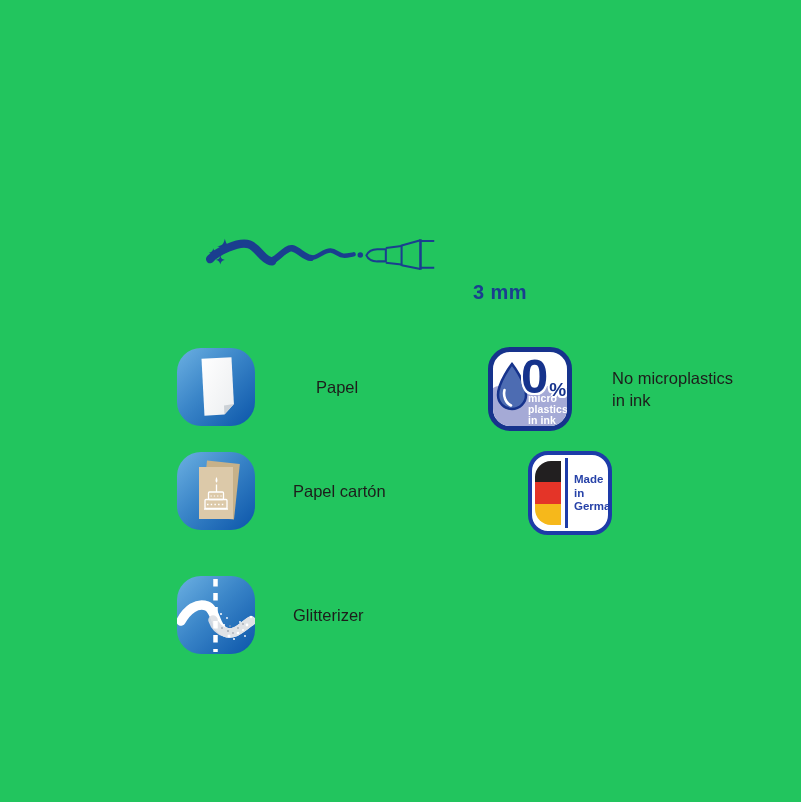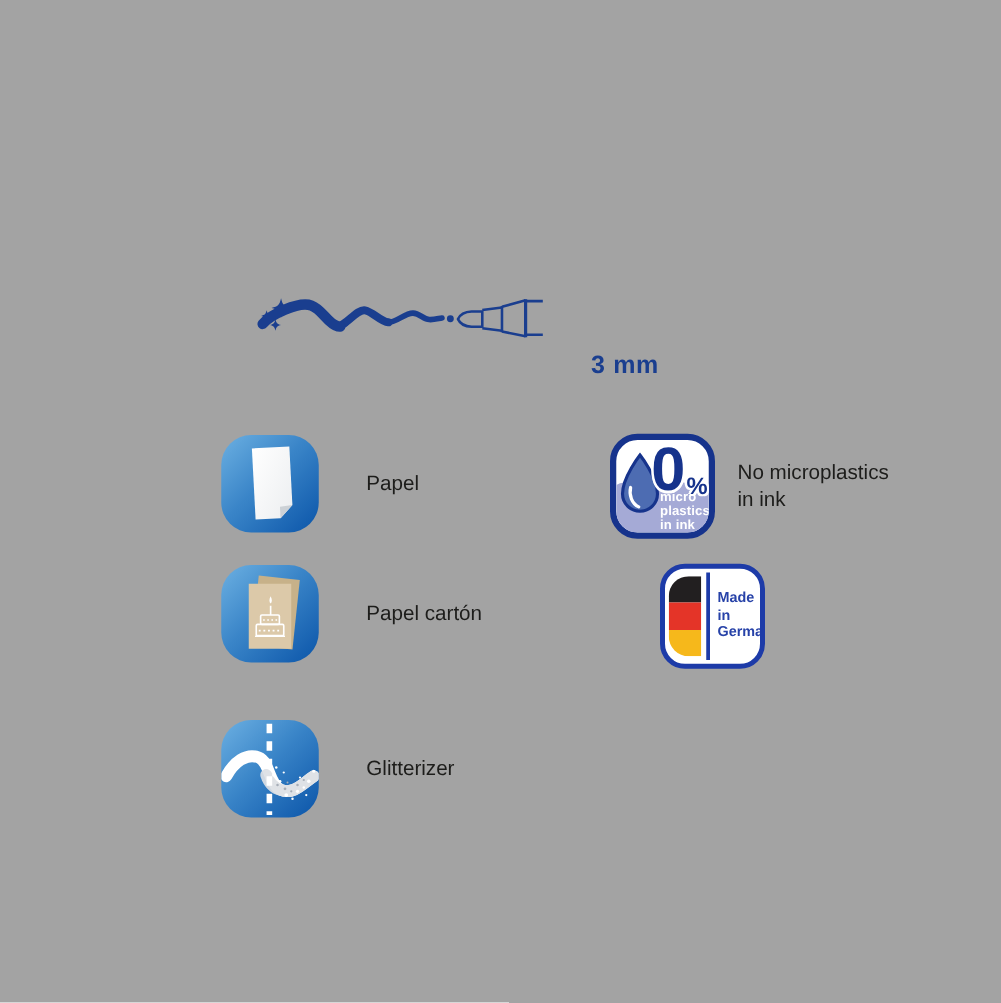--- a/index.html
+++ b/index.html
@@ -1,37 +1,37 @@
 <!DOCTYPE html>
 <html><head>
 <meta charset="utf-8">
 <style>
   html,body{margin:0;padding:0;background:#fff;}
   .canvas{
-    position:relative;width:801px;height:802px;background:#a3a3a3;
+    position:relative;width:801px;height:802px;background:#22c55e;
     font-family:"Liberation Sans", sans-serif;overflow:hidden;
   }
   
   .stroke-figure{position:absolute;left:0;top:0;width:801px;height:320px;}
   .stroke-svg{position:absolute;left:205px;top:218px;}
   .tip-label{
     position:absolute;left:462px;top:281px;width:76px;text-align:center;
     font-size:20px;font-weight:bold;color:#1a3e8f;letter-spacing:.5px;
   }
   
   .row{position:absolute;display:flex;align-items:center;}
   .tile{
     width:78px;height:78px;border-radius:24px;flex:0 0 auto;
     background:linear-gradient(135deg,#6cb0e2 0%,#3a85c8 45%,#0b55a9 100%);
     position:relative;overflow:hidden;
   }
   .feature-label{
     margin-left:38px;font-size:16.5px;color:#1d1d1b;line-height:22px;white-space:nowrap;
   }
-  .feature-label-right{margin-left:18px;}
+  .feature-label-right{margin-left:40px;}
   
   .badge{
     width:74px;height:74px;border-radius:22px;background:#fff;position:relative;
     overflow:hidden;flex:0 0 auto;
   }
   .badge-zero{border:5px solid #16338c;}
   .badge-germany{border:4px solid #1d3ba8;border-radius:20px;width:76px;height:76px;}
   .zero-num{
     position:absolute;left:28px;top:0px;z-index:3;color:#16338c;
     display:flex;align-items:flex-end;line-height:1;
@@ -86,21 +86,21 @@
         <path d="M487.4,239.5 L512,236.5 M487.4,262.5 L512,265.5"></path>
         <path d="M512,234.5 L512,267.5"></path>
         <path d="M512,235.5 L541.5,227.5 M512,266.5 L541.5,272.5"></path>
         <path stroke-width="4" d="M541.5,226 L541.5,273.5"></path>
         <path d="M541.5,228.5 L563,228.5 M541.5,270.5 L563,270.5"></path>
       </g>
     </svg>
     <div class="tip-label">3 mm</div>
   </div>
 
-  <div class="row" style="left:177px;top:348px;">
+  <div class="row" style="left:177px;top:348px;gap:23px;">
     <div class="tile">
       <svg width="78" height="78" viewBox="0 0 78 78">
         <defs>
           <linearGradient id="gPaper" x1="0" y1="0" x2="1" y2="1">
             <stop offset="0" stop-color="#ffffff"></stop>
               <stop offset="1" stop-color="#eceef0"></stop>
           </linearGradient>
         </defs>
         <g transform="rotate(-3 39 39)">
           <path d="M26,10 L56,10 L56,57 L46,67 L26,67 Z" fill="url(#gPaper)"></path>

